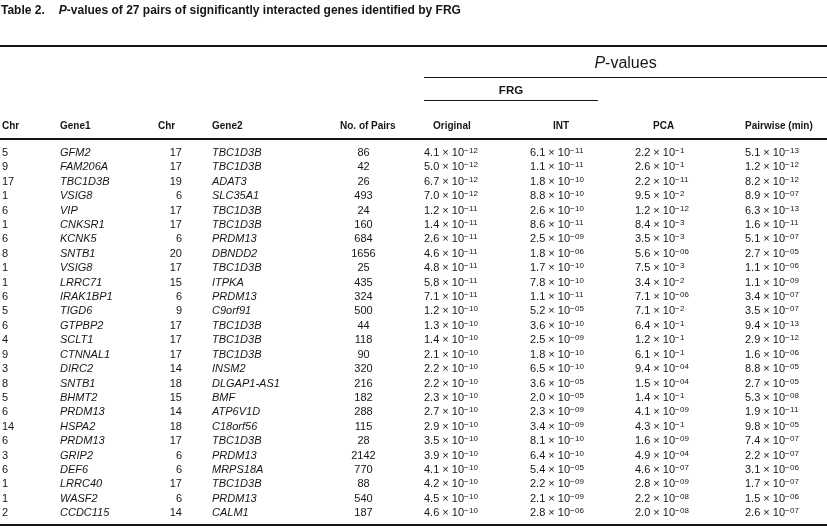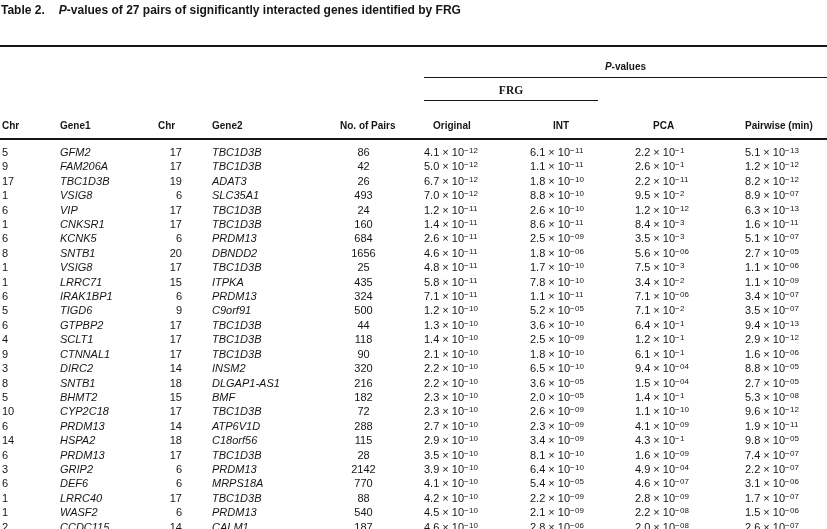--- a/index.html
+++ b/index.html
@@ -20,26 +20,26 @@
 
   
   table.tbl {
     width: 827px; table-layout: fixed; border-collapse: collapse;
     border-top: 2px solid #161616;
     font-size: 11px;
   }
   th, td { padding: 0; margin: 0; white-space: nowrap; overflow: visible; }
 
   
-  tr.spanner1 th { height: 25px; vertical-align: bottom; font-weight: bold; font-size: 10px; }
+  tr.spanner1 th { height: 25px; vertical-align: bottom; font-weight: normal; font-size: 16px; }
   th.pv-group { border-bottom: 1px solid #161616; text-align: center; padding-bottom: 5px; }
   .pv-group-label { display: inline-block; }
   .pv-group-label::first-letter { font-style: italic; }
   tr.spanner2 th { height: 23px; vertical-align: bottom; font-weight: bold; font-size: 11.5px; }
-  .frg-inner { width: 174px; border-bottom: 1px solid #161616; text-align: center; padding-bottom: 4px; font-family: Liberation Serif, serif; }
+  .frg-inner { width: 174px; border-bottom: 1px solid #161616; text-align: center; padding-bottom: 4px; }
 
   
   tr.colheads th {
     height: 30px; vertical-align: bottom; padding-bottom: 7px;
     font-weight: bold; font-size: 10px; text-align: left;
     border-bottom: 2px solid #161616;
   }
   th.h-chr1  { padding-left: 2px; }
   th.h-gene1 { padding-left: 5px; }
   th.h-chr2  { text-align: right; padding-right: 10px; }
@@ -301,31 +301,20 @@
       <td class="c-gene1">BHMT2</td>
       <td class="c-chr2">15</td>
       <td class="c-gene2">BMF</td>
       <td class="c-pairs">182</td>
       <td class="pv"><span class="pv-m">2.3 × 10</span><sup>−10</sup></td>
       <td class="pv"><span class="pv-m">2.0 × 10</span><sup>−05</sup></td>
       <td class="pv"><span class="pv-m">1.4 × 10</span><sup>−1</sup></td>
       <td class="pv"><span class="pv-m">5.3 × 10</span><sup>−08</sup></td>
     </tr>
         <tr>
-      <td class="c-chr1">10</td>
-      <td class="c-gene1">CYP2C18</td>
-      <td class="c-chr2">17</td>
-      <td class="c-gene2">TBC1D3B</td>
-      <td class="c-pairs">72</td>
-      <td class="pv"><span class="pv-m">2.3 × 10</span><sup>−10</sup></td>
-      <td class="pv"><span class="pv-m">2.6 × 10</span><sup>−09</sup></td>
-      <td class="pv"><span class="pv-m">1.1 × 10</span><sup>−10</sup></td>
-      <td class="pv"><span class="pv-m">9.6 × 10</span><sup>−12</sup></td>
-    </tr>
-        <tr>
       <td class="c-chr1">6</td>
       <td class="c-gene1">PRDM13</td>
       <td class="c-chr2">14</td>
       <td class="c-gene2">ATP6V1D</td>
       <td class="c-pairs">288</td>
       <td class="pv"><span class="pv-m">2.7 × 10</span><sup>−10</sup></td>
       <td class="pv"><span class="pv-m">2.3 × 10</span><sup>−09</sup></td>
       <td class="pv"><span class="pv-m">4.1 × 10</span><sup>−09</sup></td>
       <td class="pv"><span class="pv-m">1.9 × 10</span><sup>−11</sup></td>
     </tr>

